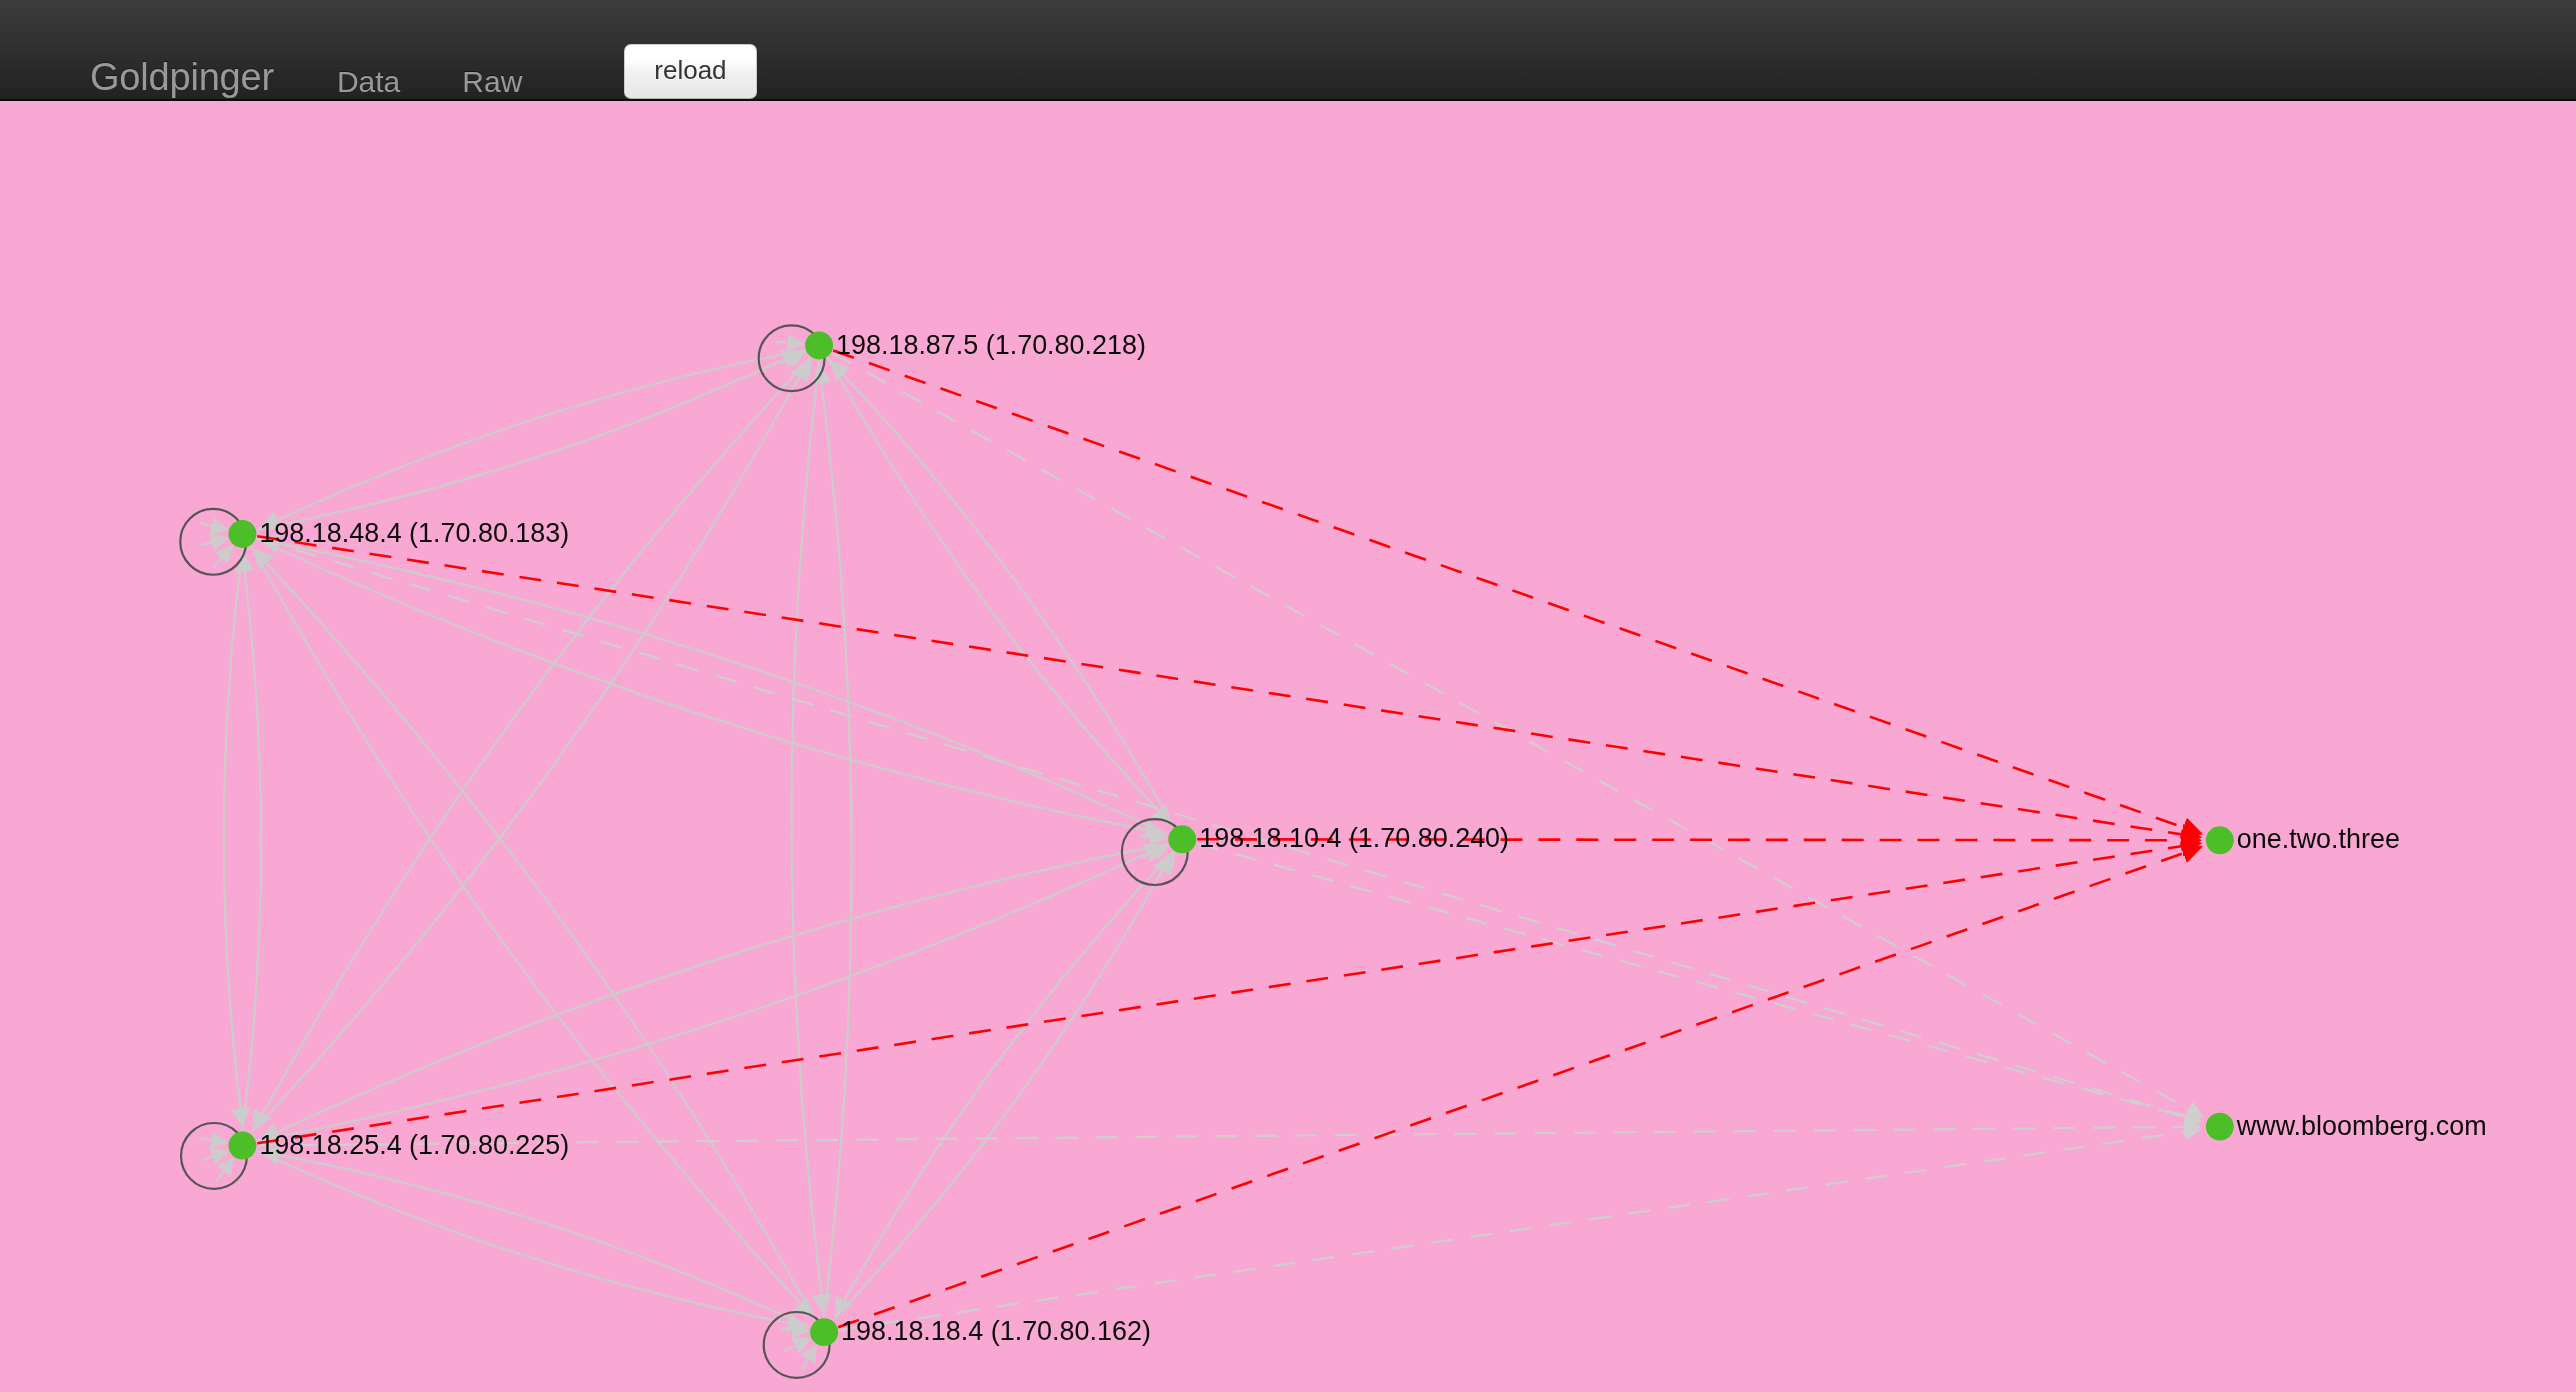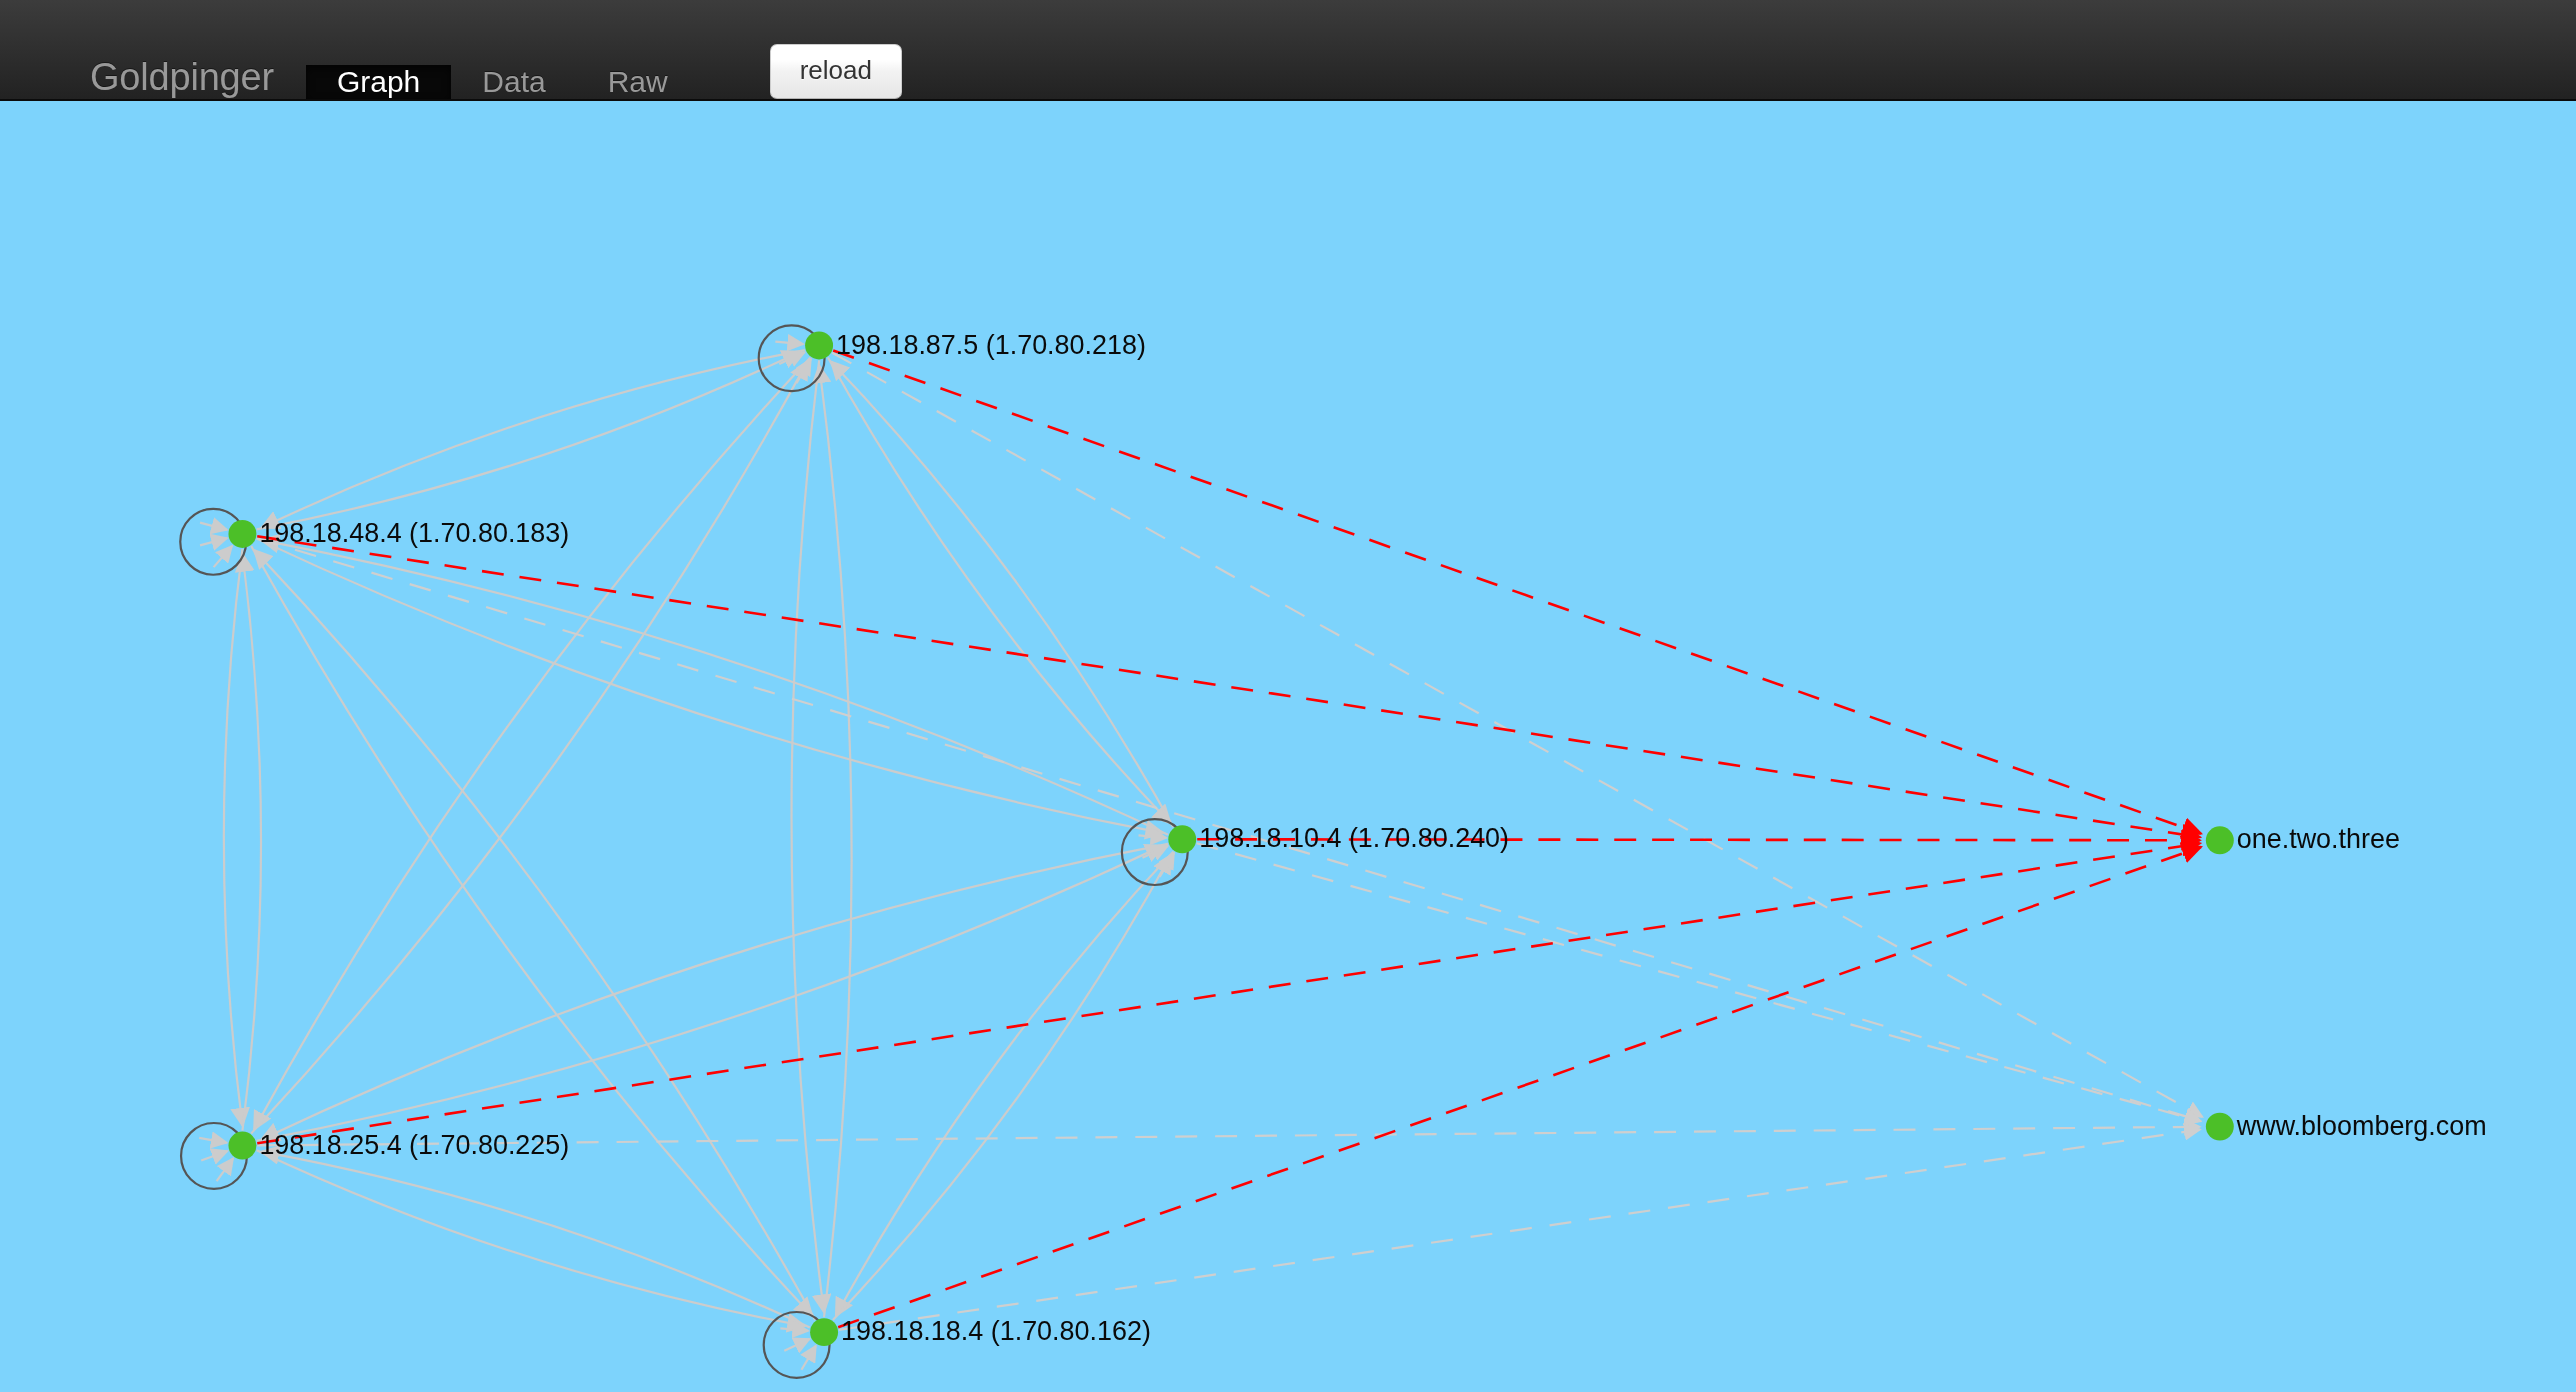--- a/index.html
+++ b/index.html
@@ -79,21 +79,21 @@
     box-shadow: inset 0 1px 0 rgba(255,255,255,.2), 0 1px 2px rgba(0,0,0,.05);
     cursor: pointer;
     margin-left: 47px;
   }
 
   
   .graph-wrap {
     position: relative;
     width: 2576px;
     height: 1292px;
-    background: #7dd3fc;
+    background: #f9a8d4;
     overflow: hidden;
   }
   svg.graph {
     display: block;
     width: 2576px;
     height: 1292px;
   }
   .node-label {
     font-family: "Liberation Sans", sans-serif;
     font-size: 27px;
@@ -101,21 +101,20 @@
     dominant-baseline: middle;
   }
 </style>
 </head>
 <body>
 
 <div class="navbar">
   <div class="nav-brand">Goldpinger</div>
 
   <div class="nav-tabs" id="nav-tabs">
-      <a class="nav-tab active">Graph</a>
       <a class="nav-tab">Data</a>
       <a class="nav-tab">Raw</a>
     </div>
 
   <div class="nav-btn-wrap">
     <button class="reload-button">reload</button>
   </div>
 </div>
 
 <div class="graph-wrap">

